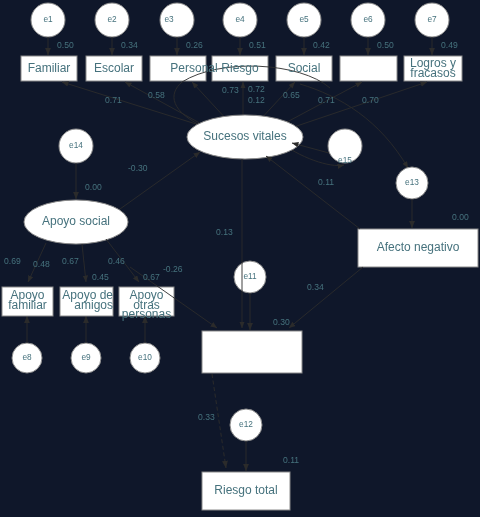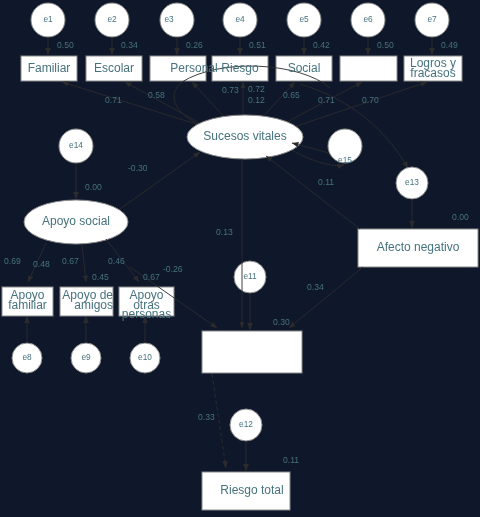--- a/index.html
+++ b/index.html
@@ -189,21 +189,21 @@
 personas</div>
 
   <div class="estLabel" style="left:4px;top:257px;">0.69</div>
   <div class="estLabel" style="left:62px;top:257px;">0.67</div>
   <div class="estLabel" style="left:108px;top:257px;">0.46</div>
   <div class="estLabel" style="left:33px;top:260px;">0.48</div>
   <div class="estLabel" style="left:92px;top:273px;">0.45</div>
   <div class="estLabel" style="left:143px;top:273px;">0.67</div>
 
   <div class="nodeLabel" style="left:358px;top:243px;width:120px;">Afecto negativo</div>
-  <div class="nodeLabel" style="left:208px;top:486px;width:88px;">Riesgo total</div>
+  <div class="nodeLabel" style="left:202px;top:486px;width:88px;">Riesgo total</div>
 
   <div class="estLabel" style="left:128px;top:164px;">-0.30</div>
   <div class="estLabel" style="left:85px;top:183px;">0.00</div>
   <div class="estLabel" style="left:216px;top:228px;">0.13</div>
   <div class="estLabel" style="left:163px;top:265px;">-0.26</div>
   <div class="estLabel" style="left:318px;top:178px;">0.11</div>
   <div class="estLabel" style="left:452px;top:213px;">0.00</div>
   <div class="estLabel" style="left:307px;top:283px;">0.34</div>
   <div class="estLabel" style="left:273px;top:318px;">0.30</div>
   <div class="estLabel" style="left:198px;top:413px;">0.33</div>

